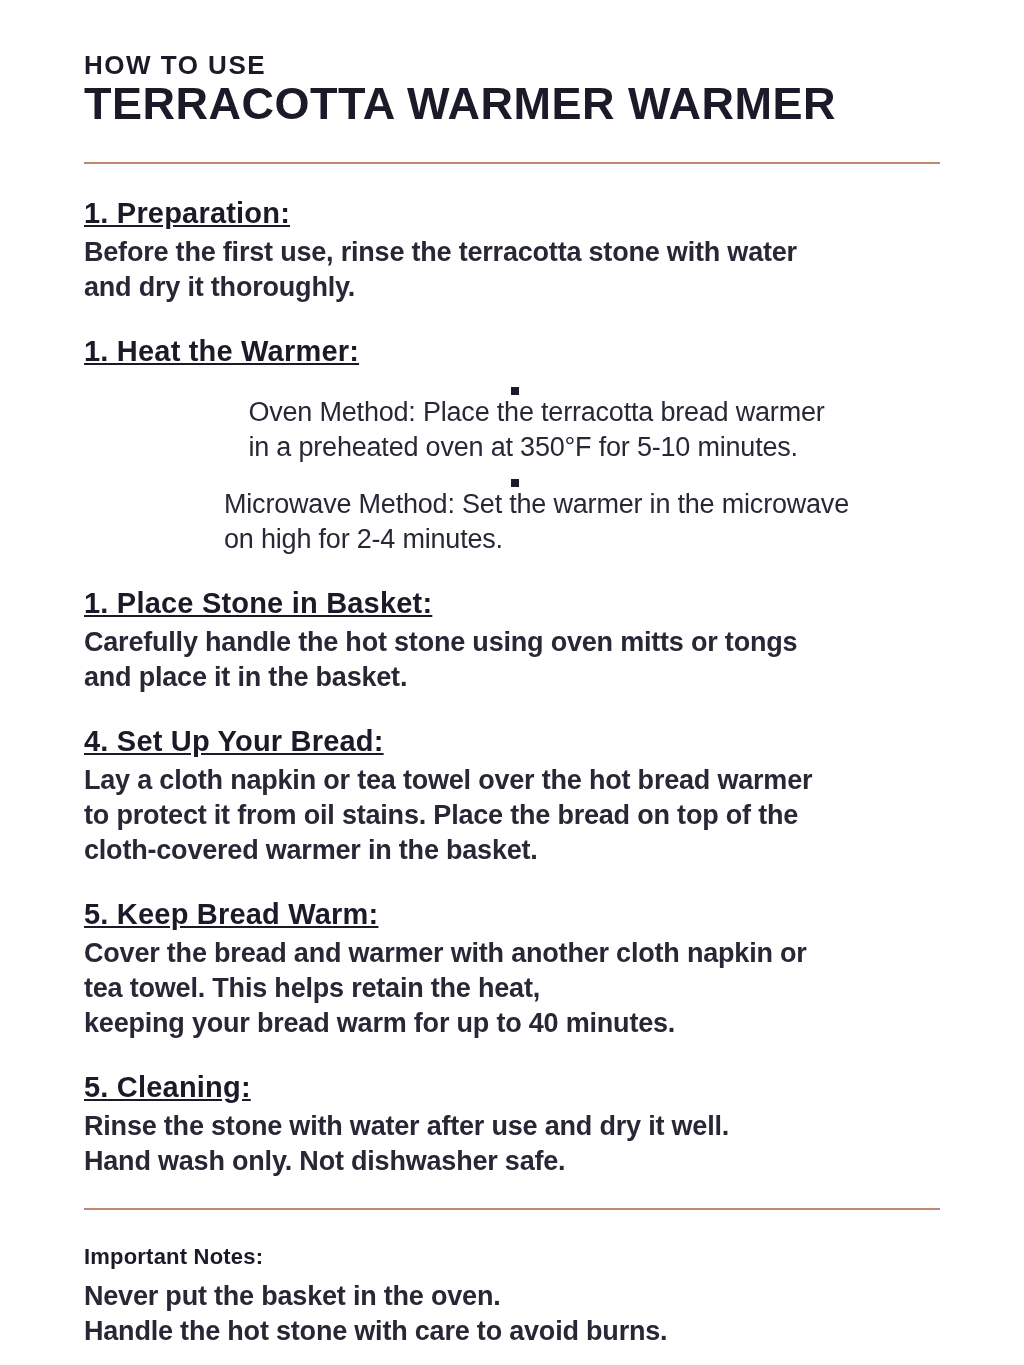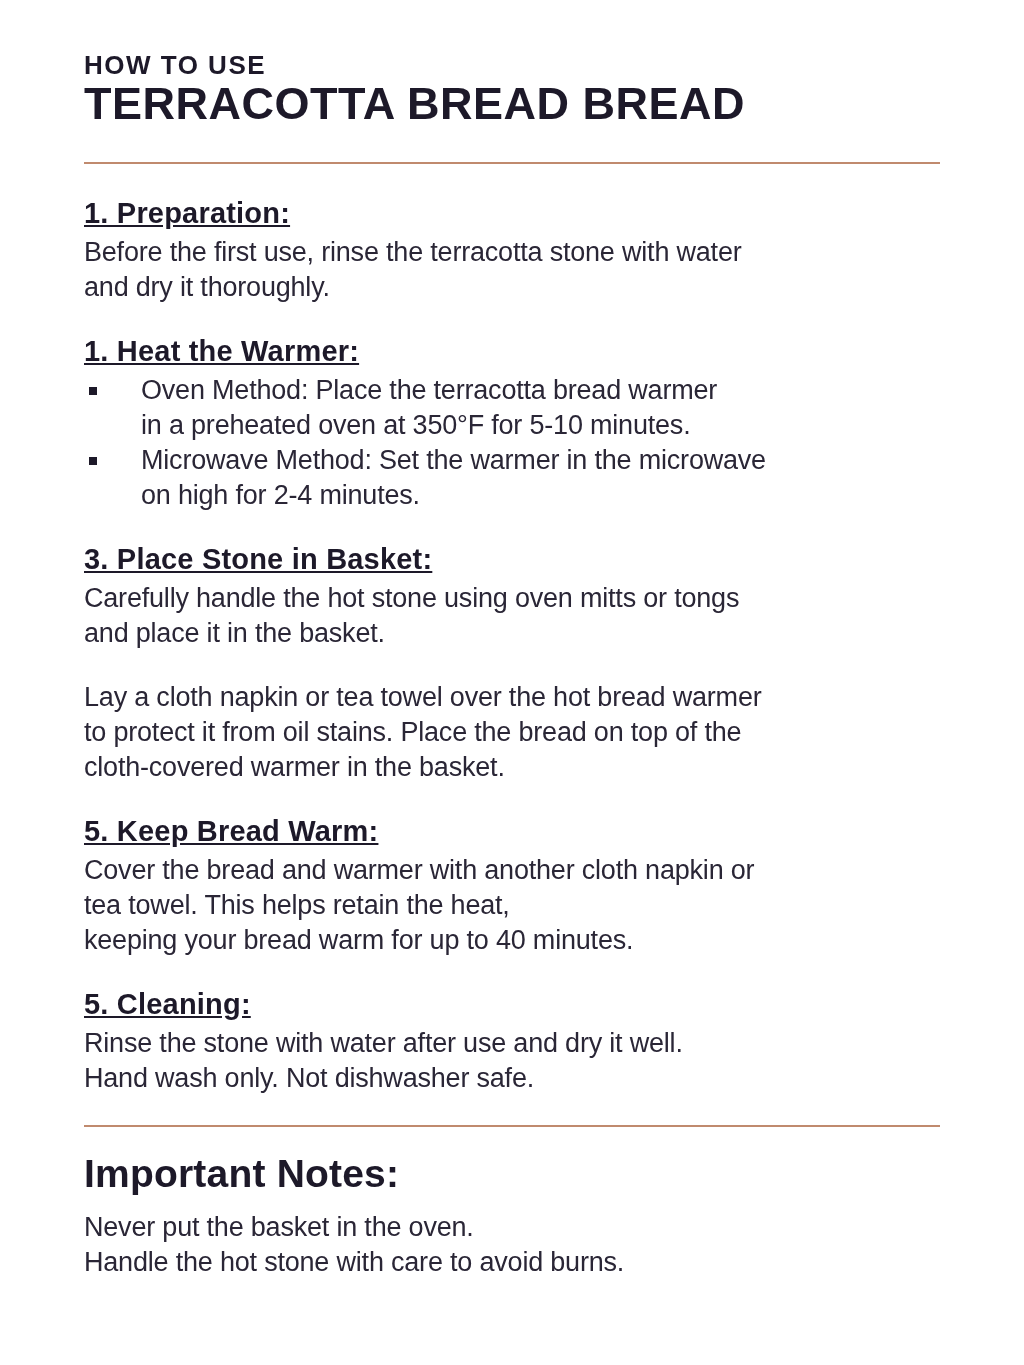--- a/index.html
+++ b/index.html
@@ -45,59 +45,60 @@
     line-height: 34px;
     font-weight: 700;
     margin-bottom: 5px;
     color: var(--heading-color, #1d1929);
     letter-spacing: 0.2px;
     text-decoration: underline;
   }
   .body-text {
     font-size: 27px;
     line-height: 35px;
-    font-weight: 400;
+    font-weight: 700;
     color: var(--text-color, #2a2636);
     letter-spacing: -0.2px;
   }
   .bullet-row {
     display: flex;
-    align-items: flex-start;
+    align-items: center;
     padding-left: 5px;
+    flex-direction: column;
   }
   .bullet-marker {
     flex: 0 0 auto;
     width: 8px;
     height: 8px;
     background: var(--heading-color, #1d1929);
     margin-top: 14px;
   }
   .bullet-text {
     margin-left: 44px;
     font-size: 27px;
     line-height: 35px;
     color: var(--text-color, #2a2636);
     letter-spacing: -0.2px;
   }
   .notes-heading {
-    font-size: 39px;
+    font-size: 22px;
     line-height: 34px;
     font-weight: 700;
-    margin-bottom: 19px;
+    margin-bottom: 5px;
     color: var(--heading-color, #1d1929);
     letter-spacing: 0.2px;
   }
 </style>
 </head>
 <body>
 
 <div class="page" style="--bg-color: #ffffff; --heading-color: #1d1929; --text-color: #2a2636; --divider-color: #c08a6e;">
   <header>
     <div class="eyebrow">HOW TO USE</div>
-    <h1 class="page-title">TERRACOTTA BREAD BREAD</h1>
+    <h1 class="page-title">TERRACOTTA WARMER WARMER</h1>
   </header>
 
   <hr class="divider top">
 
   <main id="sections">
   <section class="step">
     <h2 class="step-heading">1. Preparation:</h2>
     <div class="step-body">
           <p class="body-text">Before the first use, rinse the terracotta stone with water<br>and dry it thoroughly.</p>
         </div>
@@ -111,27 +112,28 @@
             <span class="bullet-text">Oven Method: Place the terracotta bread warmer<br>in a preheated oven at 350°F for 5-10 minutes.</span>
           </div>
           <div class="bullet-row">
             <span class="bullet-marker"></span>
             <span class="bullet-text">Microwave Method: Set the warmer in the microwave<br>on high for 2-4 minutes.</span>
           </div>
         </div>
   </section>
 
   <section class="step">
-    <h2 class="step-heading">3. Place Stone in Basket:</h2>
+    <h2 class="step-heading">1. Place Stone in Basket:</h2>
     <div class="step-body">
           <p class="body-text">Carefully handle the hot stone using oven mitts or tongs<br>and place it in the basket.</p>
         </div>
   </section>
 
   <section class="step">
+    <h2 class="step-heading">4. Set Up Your Bread:</h2>
     <div class="step-body">
           <p class="body-text">Lay a cloth napkin or tea towel over the hot bread warmer<br>to protect it from oil stains. Place the bread on top of the<br>cloth-covered warmer in the basket.</p>
         </div>
   </section>
 
   <section class="step">
     <h2 class="step-heading">5. Keep Bread Warm:</h2>
     <div class="step-body">
           <p class="body-text">Cover the bread and warmer with another cloth napkin or<br>tea towel. This helps retain the heat,<br>keeping your bread warm for up to 40 minutes.</p>
         </div>

